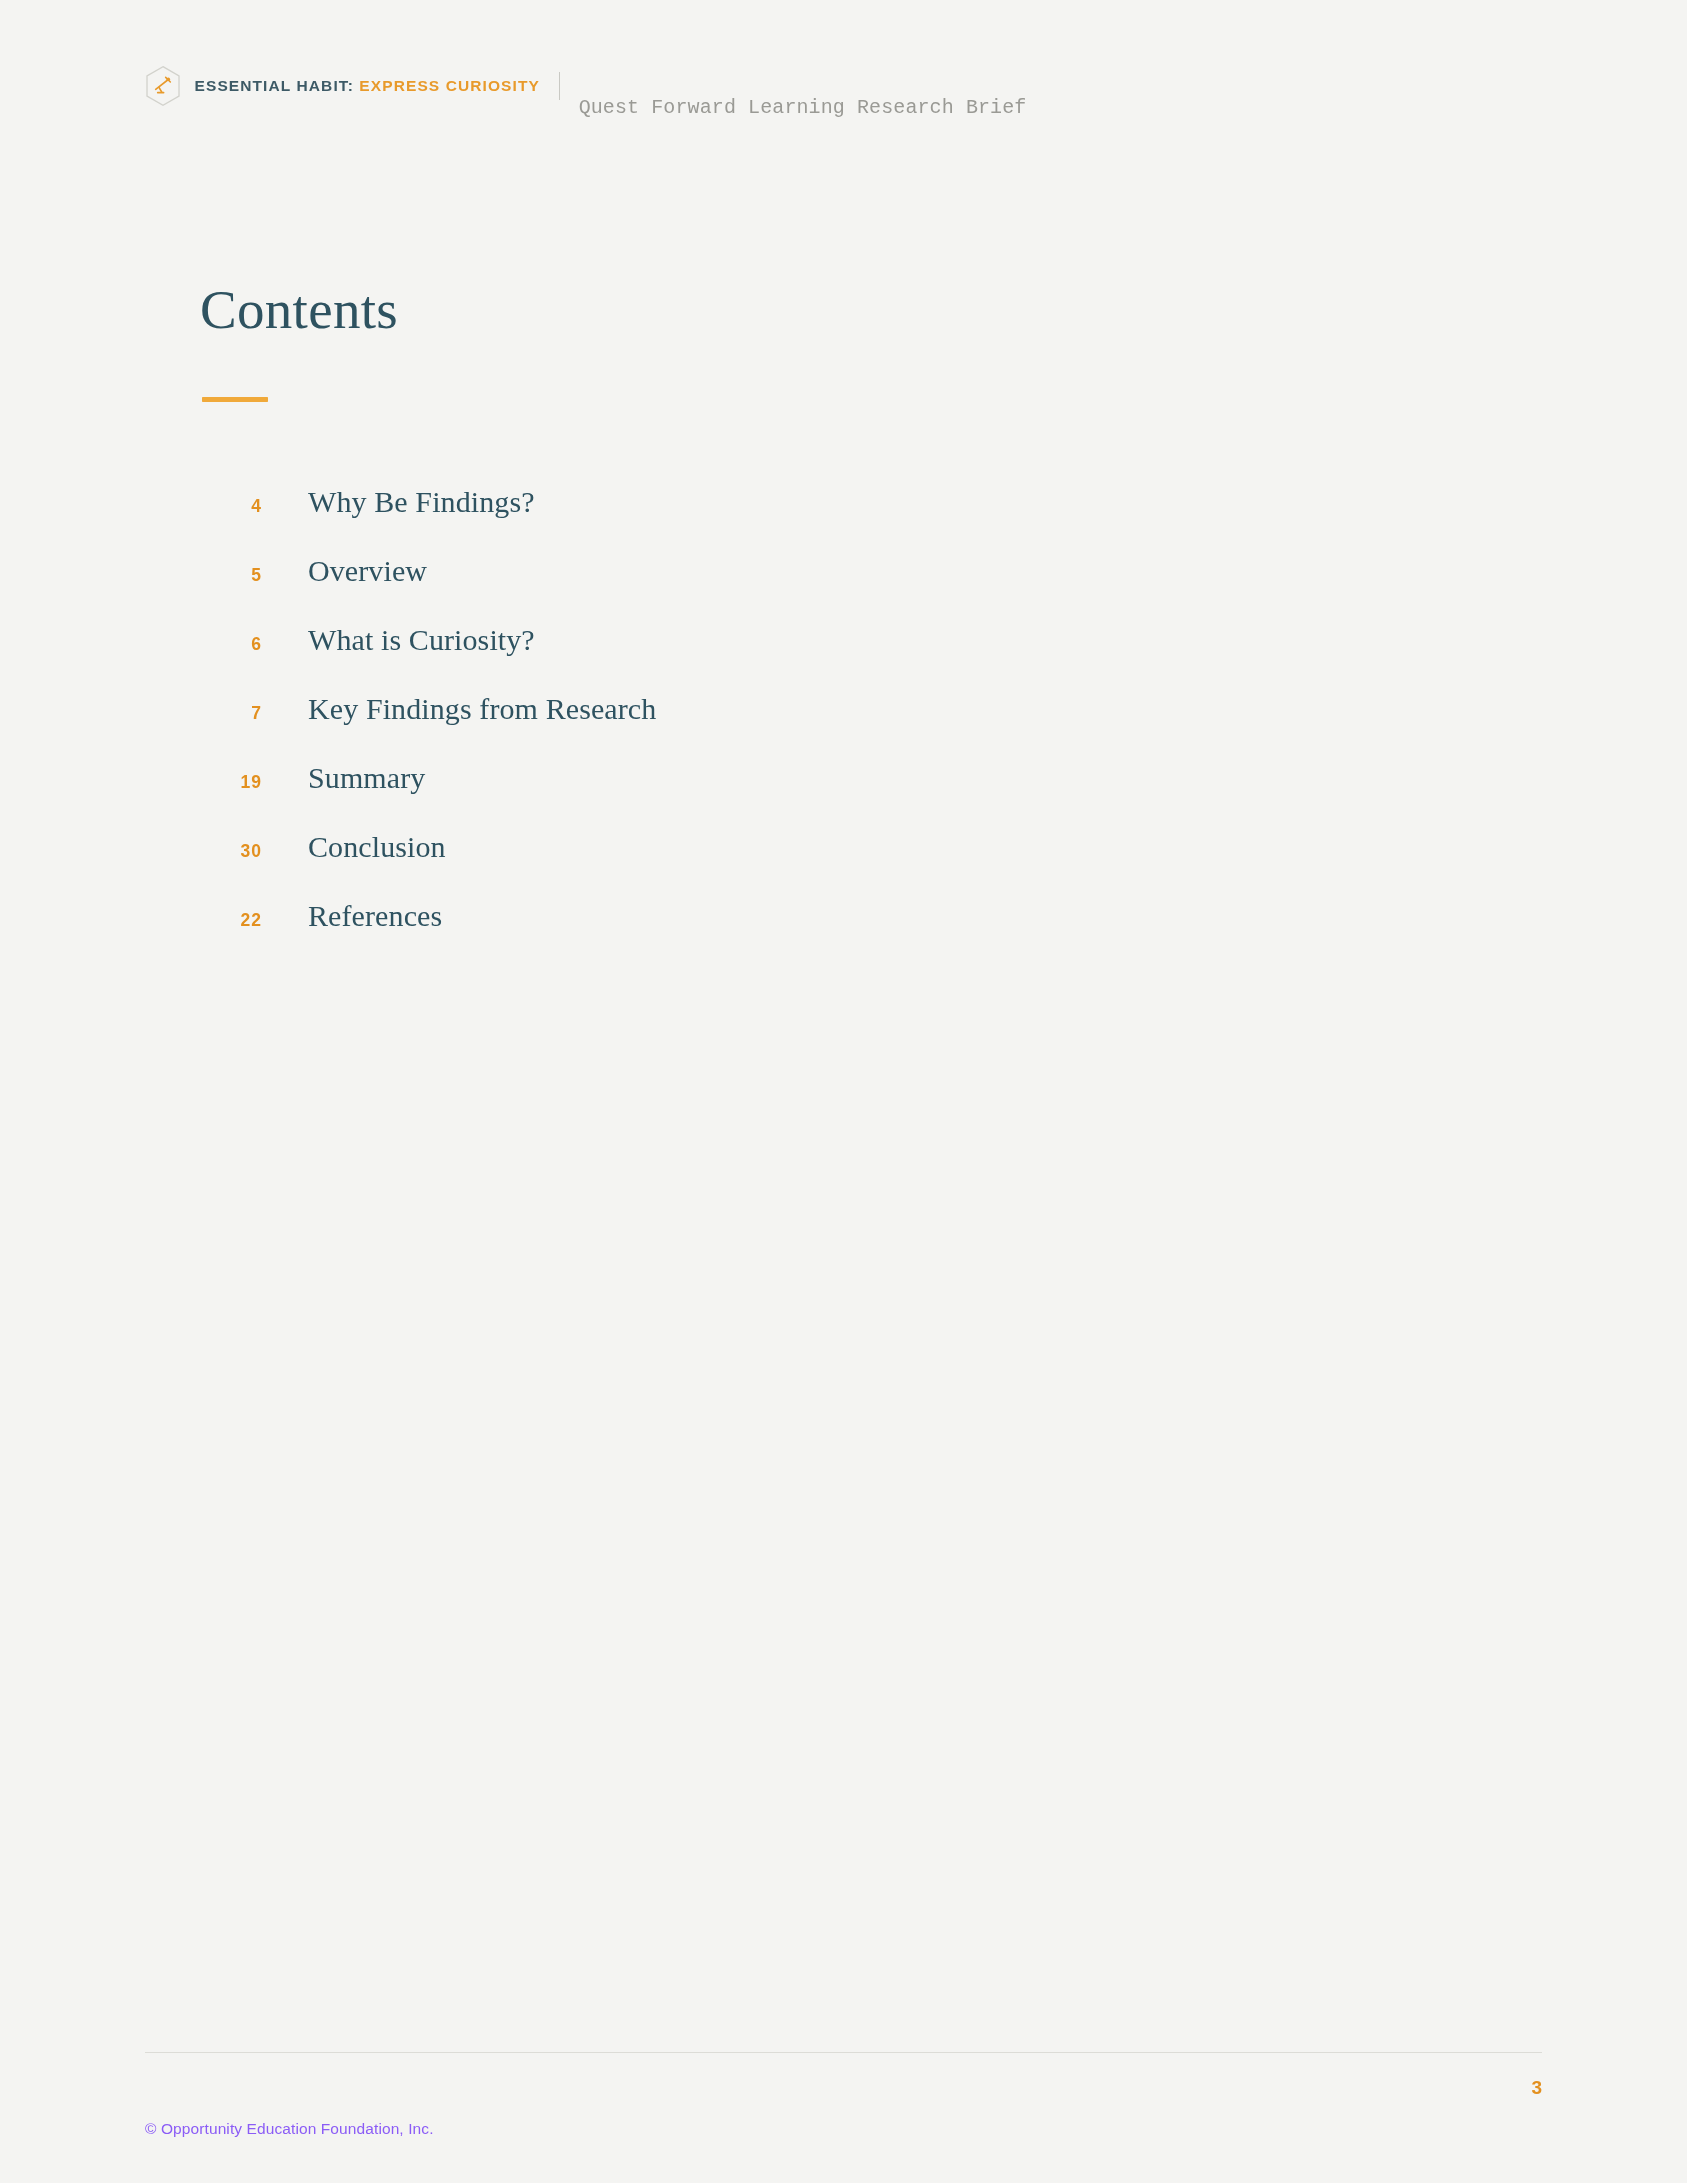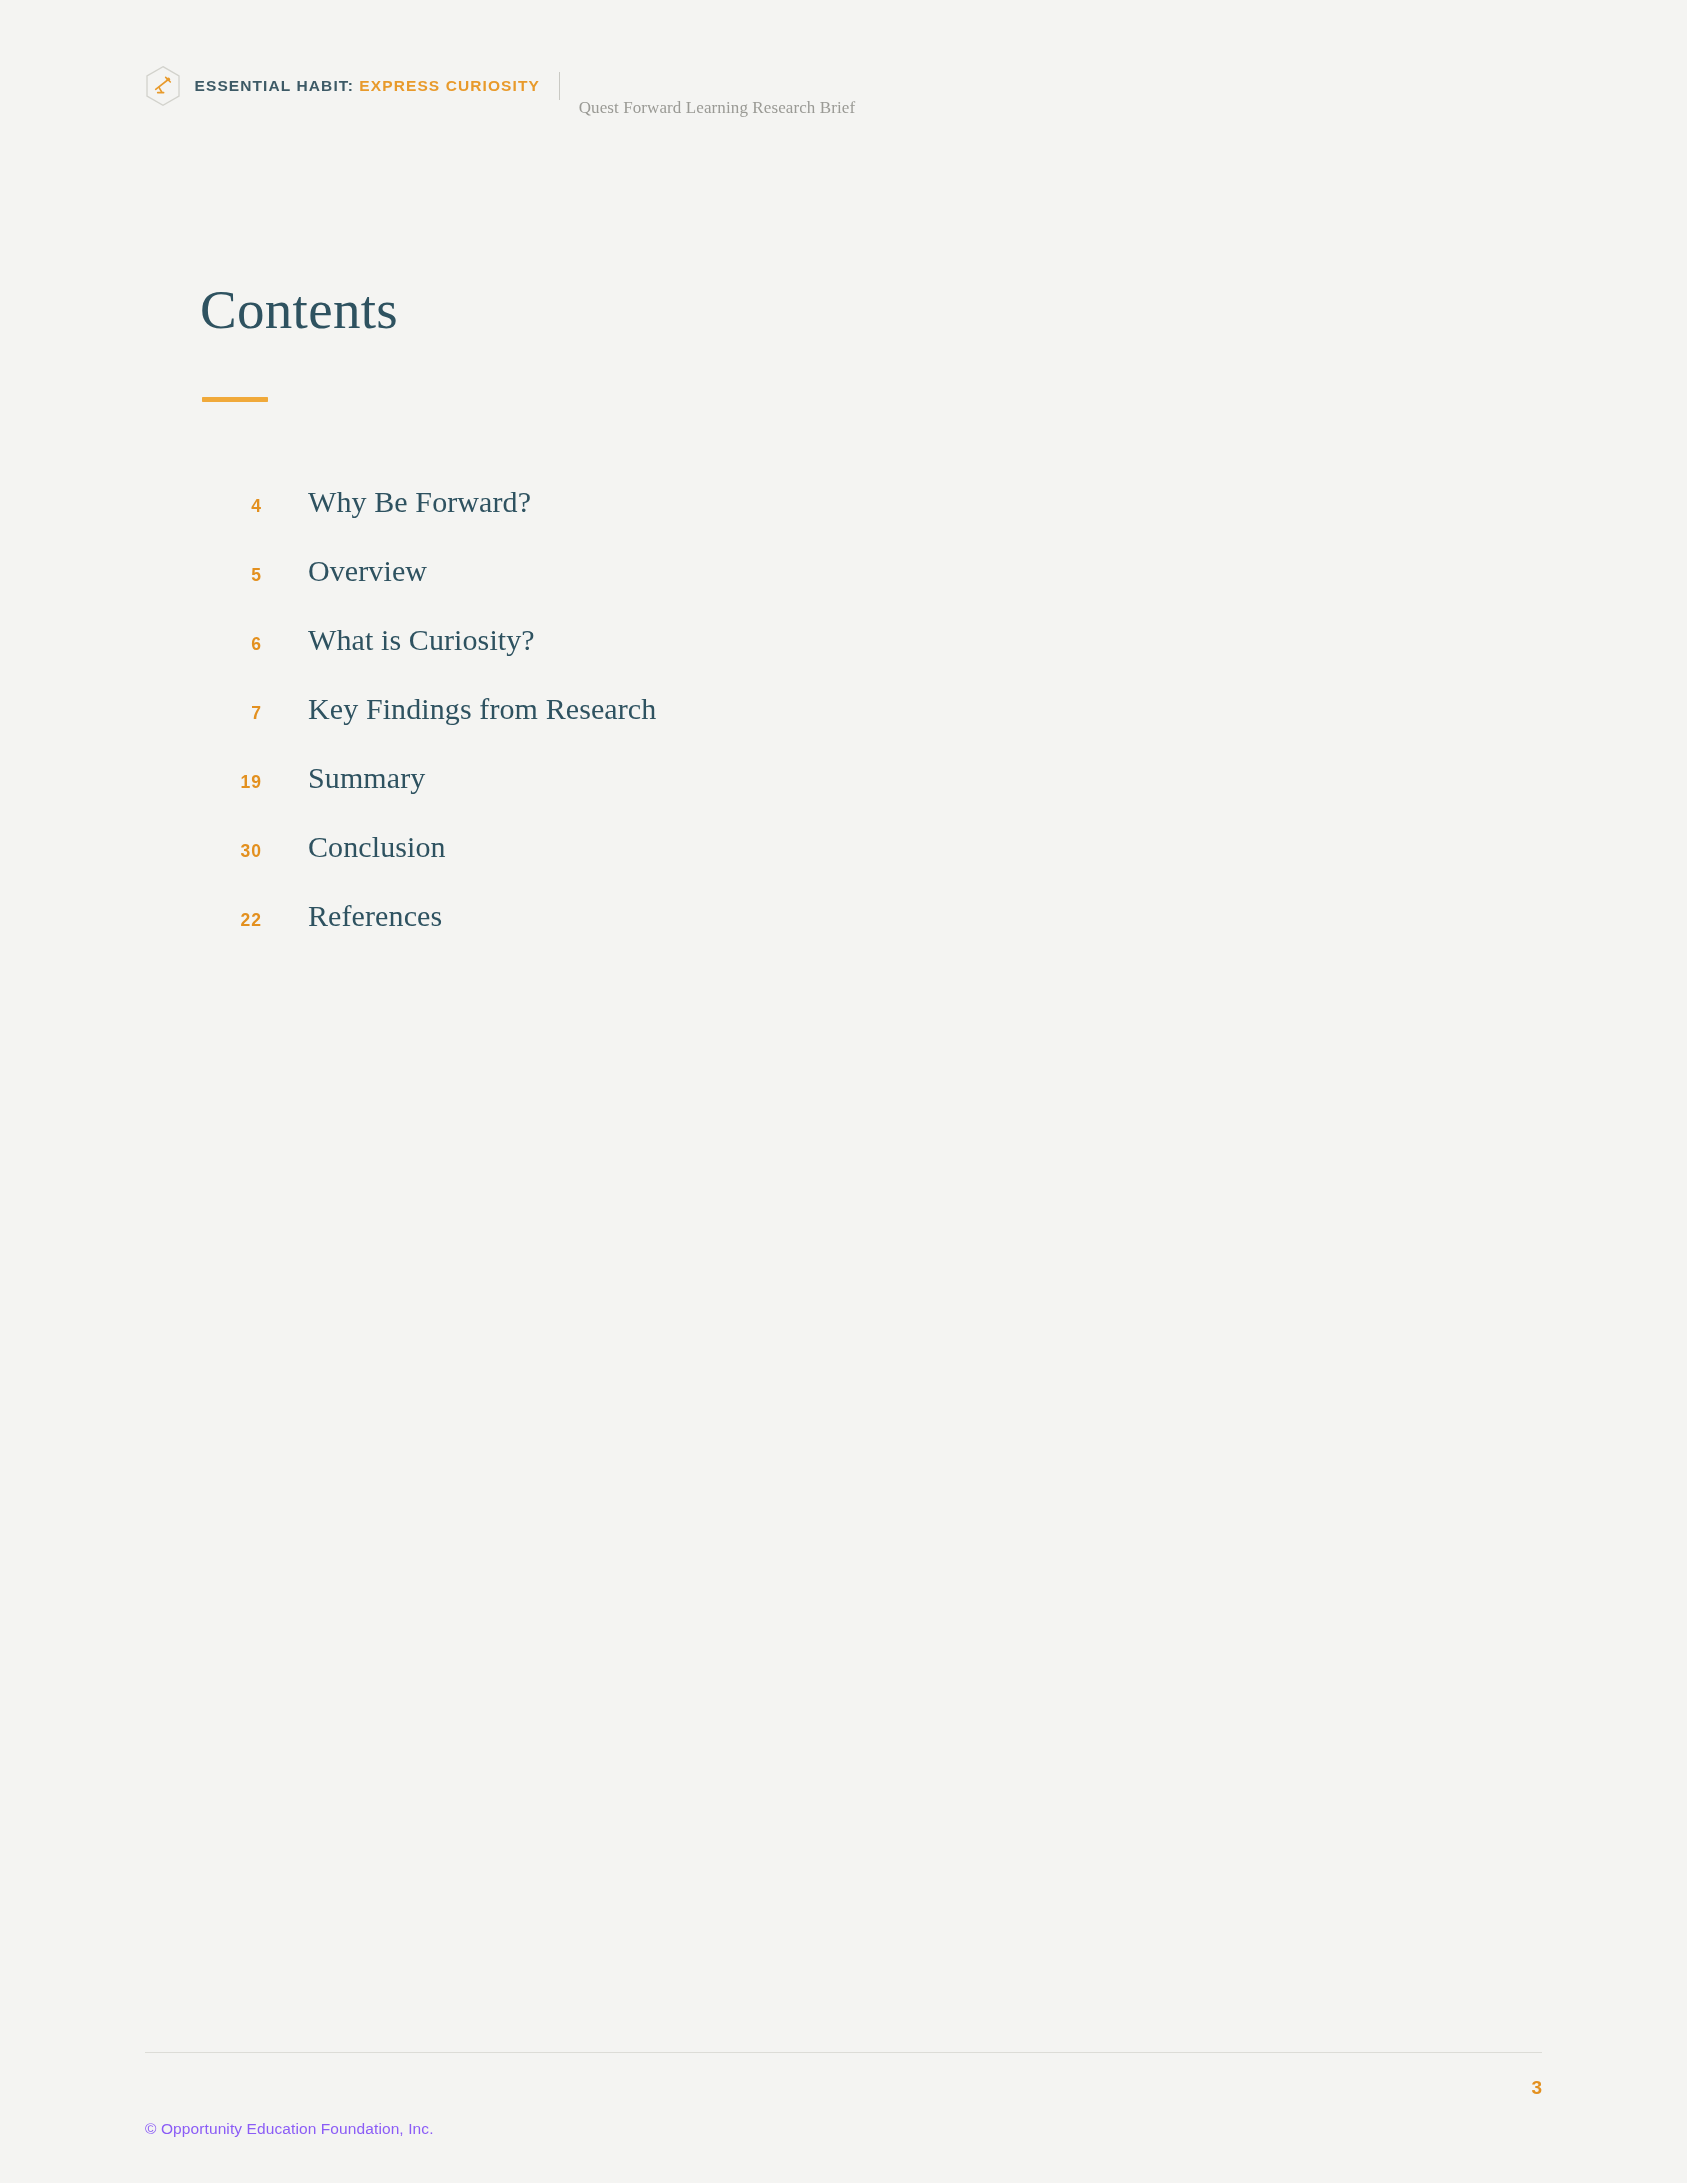--- a/index.html
+++ b/index.html
@@ -52,22 +52,22 @@
   .habit-label .accent {
     color: #e89a2b;
   }
   .divider-v {
     width: 0.7px;
     height: 28px;
     background: #c9c9c4;
     margin: 0 19px 0 19px;
   }
   .brief-label {
-    font-family: Liberation Serif, serif;
-    font-size: 17px;
+    font-family: Liberation Mono, monospace;
+    font-size: 20px;
     color: #9a9a95;
     white-space: nowrap;
     letter-spacing: 0.1px;
     margin-top: 44px;
   }
 
   
   .title {
     position: absolute;
     top: 282px;
@@ -175,21 +175,21 @@
     <div class="brief-label">Quest Forward Learning Research Brief</div>
   </div>
 
   <div class="title">Contents</div>
   <div class="title-rule"></div>
 
   <div class="toc">
 
     <div class="toc-row">
       <div class="toc-num">4</div>
-      <div class="toc-label">Why Be Forward?</div>
+      <div class="toc-label">Why Be Findings?</div>
     </div>
 
     <div class="toc-row">
       <div class="toc-num">5</div>
       <div class="toc-label">Overview</div>
     </div>
 
     <div class="toc-row">
       <div class="toc-num">6</div>
       <div class="toc-label">What is Curiosity?</div>

